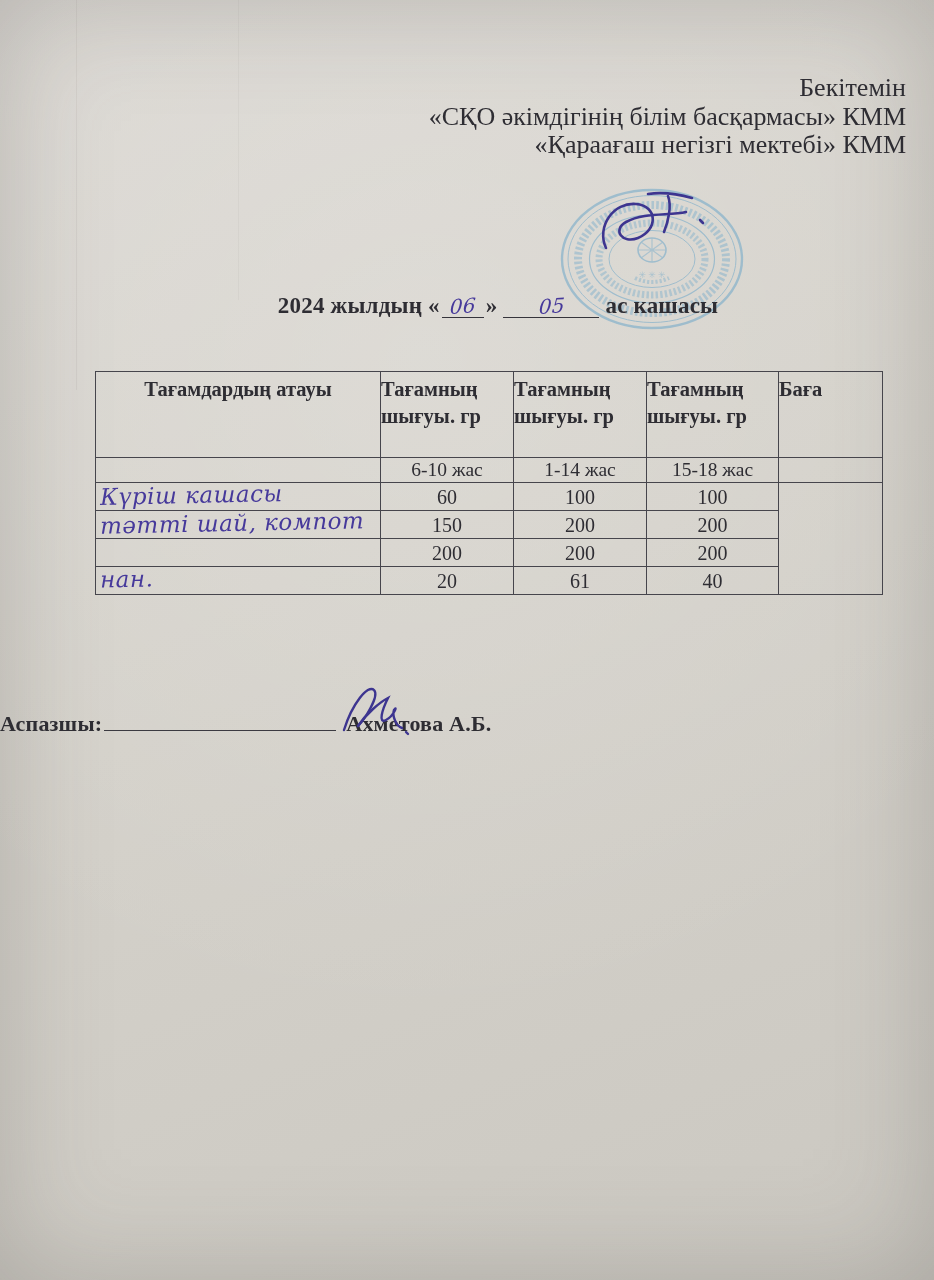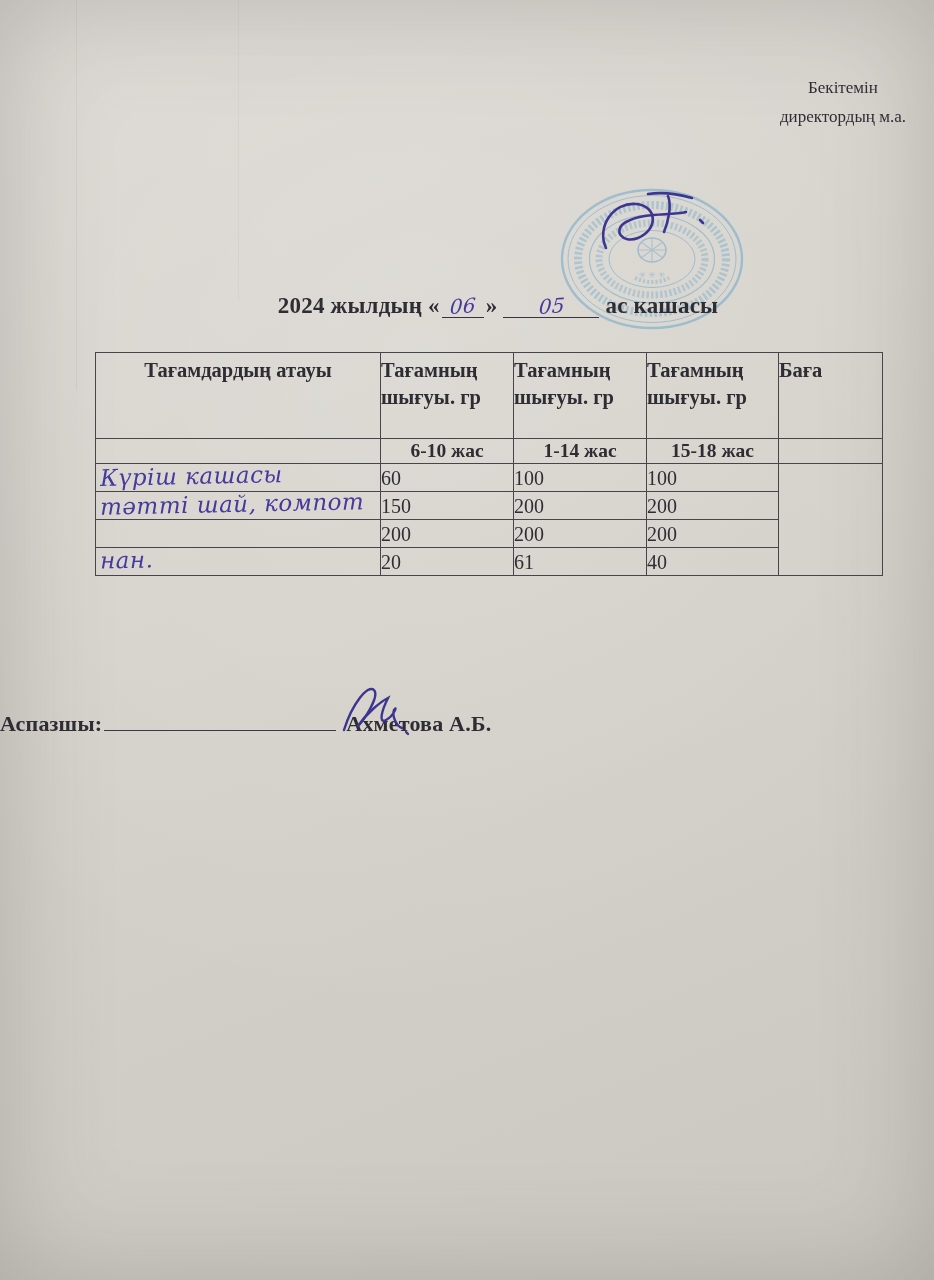--- a/index.html
+++ b/index.html
@@ -8,46 +8,46 @@
     font-family:"Liberation Serif",serif;color:#2e2d33;
     background:
       radial-gradient(120% 85% at 45% 28%, rgba(255,255,255,.16), rgba(0,0,0,0) 62%),
       linear-gradient(158deg,#dcd9d4 0%,#d5d2cb 42%,#cbc8c1 100%);
   }
   .vignette{position:absolute;inset:0;box-shadow:inset 0 0 110px rgba(86,84,78,.28);pointer-events:none;}
   .fold{position:absolute;left:76px;top:0;width:1px;height:390px;background:rgba(60,58,54,.06);}
   .fold2{position:absolute;left:238px;top:0;width:1px;height:300px;background:rgba(60,58,54,.04);}
 
   
-  .approval{position:absolute;top:74px;right:28px;text-align:center;font-size:17px;line-height:28.5px;z-index:3;}
+  .approval{position:absolute;top:74px;right:28px;text-align:right;font-size:26px;line-height:28.5px;z-index:3;}
   .uline{display:inline-block;border-bottom:1.7px solid #3b3a41;height:2px;vertical-align:baseline;}
   .uline-sig{width:80px;margin-right:9px;}
 
   
   .stamp{position:absolute;left:557px;top:186px;z-index:1;opacity:.55;}
 
   
   .sig-director{position:absolute;left:592px;top:178px;z-index:4;}
   .sig-cook{position:absolute;left:336px;top:676px;z-index:4;}
 
   
   .title{position:absolute;top:293px;left:62px;right:0;text-align:center;font-size:23px;font-weight:bold;z-index:3;letter-spacing:.2px;}
   .blank{display:inline-block;border-bottom:1.8px solid #35343b;text-align:center;vertical-align:baseline;line-height:1;}
   .blank-day{width:42px;margin:0 2px;}
   .blank-month{width:96px;margin:0 6px;}
   .hw{font-family:"DejaVu Serif",serif;font-style:italic;color:#46399b;font-weight:normal;}
   .hw-day,.hw-month{display:inline-block;font-size:20px;transform:rotate(-4deg) skewX(-8deg);}
 
   
-  .menu-table{position:absolute;left:95px;top:352px;z-index:3;border-collapse:collapse;table-layout:fixed;width:787px;}
+  .menu-table{position:absolute;left:95px;top:371px;z-index:3;border-collapse:collapse;table-layout:fixed;width:787px;}
   .menu-table td{border:1.7px solid #46454c;padding:0;overflow:visible;}
   .menu-table .h1 td{height:81px;font-weight:bold;font-size:20.5px;line-height:27px;vertical-align:top;padding-top:4px;}
   .menu-table .h1 td.name-h{text-align:center;}
-  .menu-table .age td{height:24px;font-weight:bold;font-size:19.5px;text-align:center;line-height:24px;}
-  .menu-table .d td{height:27px;font-size:20px;line-height:26px;}
+  .menu-table .age td{height:24px;font-weight:normal;font-size:19.5px;text-align:center;line-height:24px;}
+  .menu-table .d td{height:27px;font-size:20px;text-align:center;line-height:26px;}
   .menu-table td.name-c{text-align:left;padding-left:4px;}
   .hw-name{display:inline-block;font-family:"DejaVu Serif",serif;font-style:italic;color:#46399b;
            font-size:23px;letter-spacing:.5px;white-space:nowrap;transform:rotate(-1.2deg);position:relative;top:-1px;}
 
   
   .footer{position:absolute;top:711px;left:0;right:0;font-size:22px;font-weight:bold;z-index:3;letter-spacing:.2px;}
   .uline-cook{width:232px;margin:0 10px 0 2px;}
 </style>
 </head>
 <body>
@@ -66,21 +66,22 @@
       <ellipse cx="95" cy="73" rx="43" ry="28.5" stroke-width="1"></ellipse>
       <ellipse cx="95" cy="64" rx="14" ry="12" stroke-width="1.6"></ellipse>
       <path d="M95 52 v24 M84 56 l22 16 M106 56 l-22 16 M81 64 h28" stroke-width="1.2" opacity=".8"></path>
       <path d="M78 92 q17 8 34 0" stroke-width="4" stroke-dasharray="2.2 2" opacity=".7"></path>
     </g>
     <text x="95" y="92" text-anchor="middle" font-size="9" fill="#6ea7c9" opacity=".85">✳ ✳ ✳</text>
   </svg>
 
   <div class="approval">
     <div>Бекітемін</div>
-    <div>директордың м.а.</div>
+    <div>«СҚО әкімдігінің білім басқармасы» КММ</div>
+    <div>«Қараағаш негізгі мектебі» КММ</div>
   </div>
 
   <svg class="sig-director" width="132" height="88" viewBox="0 0 132 88">
     <g fill="none" stroke="#3d3590" stroke-width="2.6" stroke-linecap="round">
       <path d="M14 70 C4 48 22 24 44 26 C66 28 66 52 46 60 C30 66 20 52 34 44 C52 34 78 38 94 34"></path>
       <path d="M56 16 C70 14 86 16 100 20"></path>
       <path d="M76 18 C80 28 76 44 72 54"></path>
       <path d="M108 42 l3 3"></path>
     </g>
   </svg>

